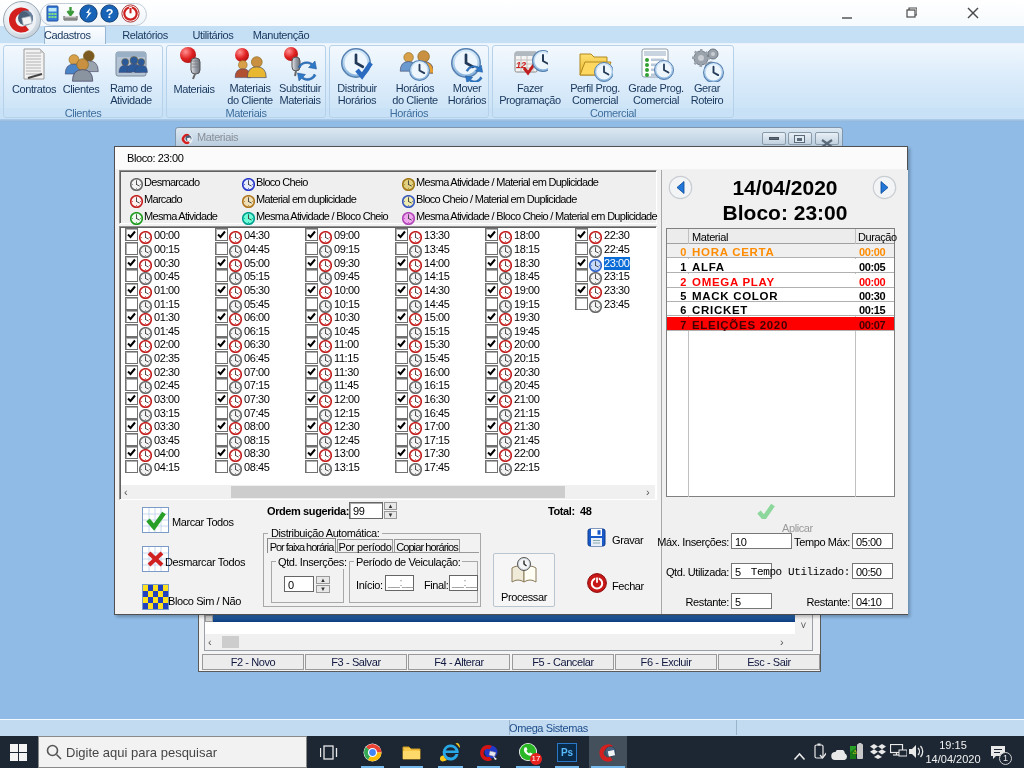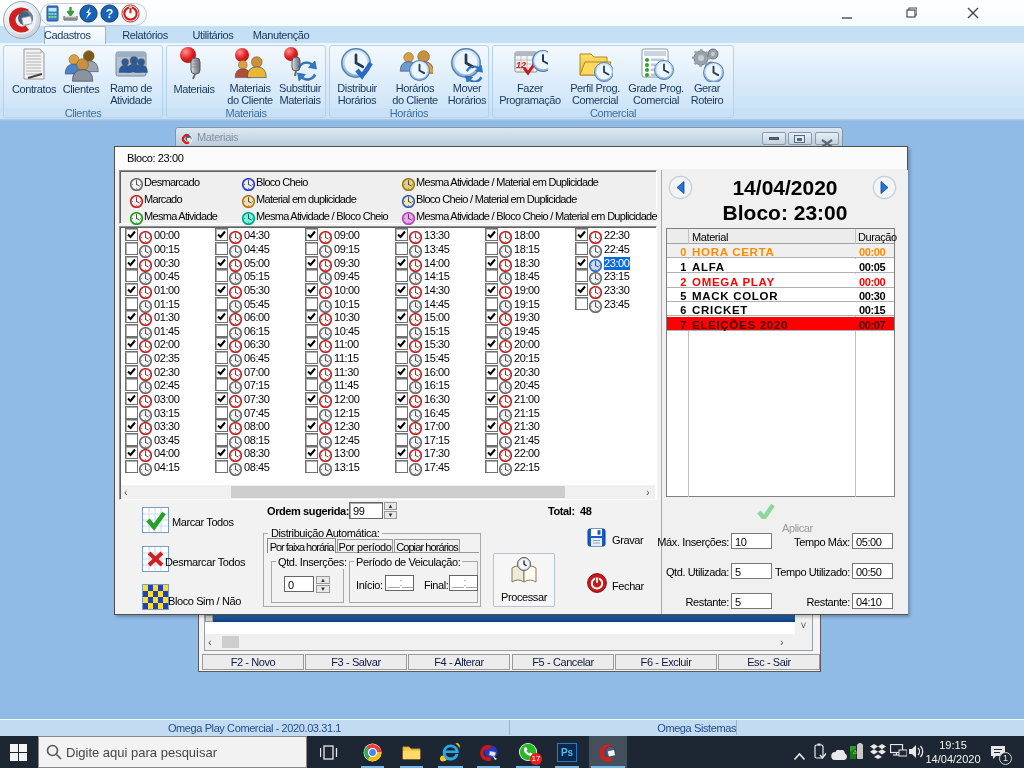--- a/index.html
+++ b/index.html
@@ -1788,38 +1788,37 @@
 <div class="abs" style="left:667px;top:229px;width:227px;height:15px;background:#ececec;border-bottom:1px solid #a0a0a0;"></div>
 <div class="abs t11" style="left:692px;top:231px;">Material</div>
 <div class="abs t11" style="left:858px;top:231px;">Duração</div>
 <div class="abs" style="left:688px;top:229px;width:1px;height:268px;background:#c0c0c0;"></div>
 <div class="abs" style="left:855px;top:229px;width:1px;height:268px;background:#c0c0c0;"></div>
 <div class="abs" style="left:667px;top:244px;width:227px;height:14px;background:#efefef;border-bottom:1px solid #b0b0b0;"></div><div class="abs t11" style="left:667px;top:246px;width:19px;text-align:right;font-weight:bold;color:#ff8c00;">0</div><div class="abs t11" style="left:692px;top:246px;font-weight:bold;color:#ff8c00;letter-spacing:0.7px;font-size:11.5px;">HORA CERTA</div><div class="abs t11" style="left:859px;top:246px;font-weight:bold;color:#ff8c00;">00:00</div><div class="abs" style="left:667px;top:259px;width:227px;height:14px;background:#fff;border-bottom:1px solid #b0b0b0;"></div><div class="abs t11" style="left:667px;top:261px;width:19px;text-align:right;font-weight:bold;color:#000;">1</div><div class="abs t11" style="left:692px;top:261px;font-weight:bold;color:#000;letter-spacing:0.7px;font-size:11.5px;">ALFA</div><div class="abs t11" style="left:859px;top:261px;font-weight:bold;color:#000;">00:05</div><div class="abs" style="left:667px;top:274px;width:227px;height:14px;background:#fff;border-bottom:1px solid #b0b0b0;"></div><div class="abs t11" style="left:667px;top:276px;width:19px;text-align:right;font-weight:bold;color:#ff0000;">2</div><div class="abs t11" style="left:692px;top:276px;font-weight:bold;color:#ff0000;letter-spacing:0.7px;font-size:11.5px;">OMEGA PLAY</div><div class="abs t11" style="left:859px;top:276px;font-weight:bold;color:#ff0000;">00:00</div><div class="abs" style="left:667px;top:288px;width:227px;height:14px;background:#fff;border-bottom:1px solid #b0b0b0;"></div><div class="abs t11" style="left:667px;top:290px;width:19px;text-align:right;font-weight:bold;color:#000;">5</div><div class="abs t11" style="left:692px;top:290px;font-weight:bold;color:#000;letter-spacing:0.7px;font-size:11.5px;">MACK COLOR</div><div class="abs t11" style="left:859px;top:290px;font-weight:bold;color:#000;">00:30</div><div class="abs" style="left:667px;top:302px;width:227px;height:14px;background:#fff;border-bottom:1px solid #b0b0b0;"></div><div class="abs t11" style="left:667px;top:304px;width:19px;text-align:right;font-weight:bold;color:#000;">6</div><div class="abs t11" style="left:692px;top:304px;font-weight:bold;color:#000;letter-spacing:0.7px;font-size:11.5px;">CRICKET</div><div class="abs t11" style="left:859px;top:304px;font-weight:bold;color:#000;">00:15</div><div class="abs" style="left:667px;top:317px;width:227px;height:14px;background:#ff0000;border-bottom:1px solid #b0b0b0;"></div><div class="abs t11" style="left:667px;top:319px;width:19px;text-align:right;font-weight:bold;color:#400000;">7</div><div class="abs t11" style="left:692px;top:319px;font-weight:bold;color:#400000;letter-spacing:0.7px;font-size:11.5px;">ELEIÇÕES 2020</div><div class="abs t11" style="left:859px;top:319px;font-weight:bold;color:#400000;">00:07</div>
 <div class="abs" style="left:757px;top:503px;width:18px;height:16px;"><svg width="18" height="16">
         <path d="M2 9 l5 6 9-13" stroke="#8cd89c" stroke-width="4.5" fill="none"></path>
       </svg></div>
 <div class="abs t11" style="left:782px;top:522px;color:#9a9a9a;">Aplicar</div>
-<div class="abs t11" style="left:610px;top:536px;width:119px;text-align:right;">Máx. Inserções:</div><div class="abs" style="left:731px;top:533px;width:41px;height:16px;background:#fff;border:1px solid #777;">
+<div class="abs t11" style="left:610px;top:536px;width:119px;text-align:right;">Máx. Inserções:</div><div class="abs" style="left:731px;top:533px;width:61px;height:16px;background:#fff;border:1px solid #777;">
       <div class="t11" style="padding:2px 0 0 3px;">10</div>
     </div><div class="abs t11" style="left:731px;top:536px;width:119px;text-align:right;">Tempo Máx:</div><div class="abs" style="left:852px;top:533px;width:41px;height:16px;background:#fff;border:1px solid #777;">
       <div class="t11" style="padding:2px 0 0 3px;">05:00</div>
     </div><div class="abs t11" style="left:610px;top:566px;width:119px;text-align:right;">Qtd. Utilizada:</div><div class="abs" style="left:731px;top:563px;width:41px;height:16px;background:#fff;border:1px solid #777;">
       <div class="t11" style="padding:2px 0 0 3px;">5</div>
-    </div><div class="abs t11" style="left:731px;top:566px;width:119px;text-align:right;">Tempo Utilizado:</div><div class="abs" style="left:852px;top:563px;width:41px;height:16px;background:#fff;border:1px solid #777;">
+    </div><div class="abs t11" style="left:731px;top:566px;width:119px;text-align:right;font-family:Liberation Mono, monospace;">Tempo Utilizado:</div><div class="abs" style="left:852px;top:563px;width:41px;height:16px;background:#fff;border:1px solid #777;">
       <div class="t11" style="padding:2px 0 0 3px;">00:50</div>
     </div><div class="abs t11" style="left:610px;top:596px;width:119px;text-align:right;">Restante:</div><div class="abs" style="left:731px;top:593px;width:41px;height:16px;background:#fff;border:1px solid #777;">
       <div class="t11" style="padding:2px 0 0 3px;">5</div>
     </div><div class="abs t11" style="left:731px;top:596px;width:119px;text-align:right;">Restante:</div><div class="abs" style="left:852px;top:593px;width:41px;height:16px;background:#fff;border:1px solid #777;">
       <div class="t11" style="padding:2px 0 0 3px;">04:10</div>
     </div>
 <div class="abs" style="left:0;top:719px;width:1024px;height:17px;background:#c3dbf0;border-top:1px solid #f4f9fd;"></div>
 <div class="abs" style="left:509px;top:720px;width:1px;height:15px;background:#9ab4cc;"></div>
 <div class="abs" style="left:736px;top:720px;width:1px;height:15px;background:#9ab4cc;"></div>
-<div class="abs t11" style="left:0;top:722px;width:509px;text-align:center;color:#1d4d8c;">Omega Play Comercial - 2020.03.31.1</div>
-<div class="abs t11" style="left:509px;top:722px;width:227px;text-align:right;color:#1d4d8c;">Omega Sistemas</div>
+<div class="abs t11" style="left:509px;top:722px;width:227px;text-align:left;color:#1d4d8c;">Omega Sistemas</div>
 
 <div class="abs" style="left:0;top:736px;width:1024px;height:32px;background:#1d2733;"></div>
 <div class="abs" style="left:10px;top:744px;width:17px;height:17px;"><svg width="17" height="17">
         <g fill="#f4f4f4">
           <rect x="0" y="0" width="8" height="8"></rect>
           <rect x="9" y="0" width="8" height="8"></rect>
           <rect x="0" y="9" width="8" height="8"></rect>
           <rect x="9" y="9" width="8" height="8"></rect>
         </g>
       </svg></div>

